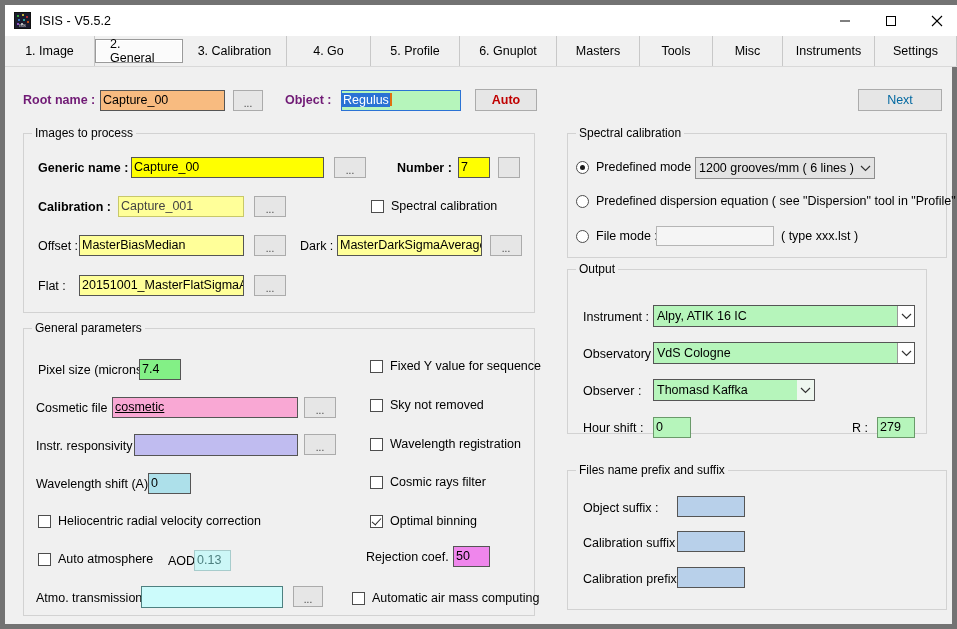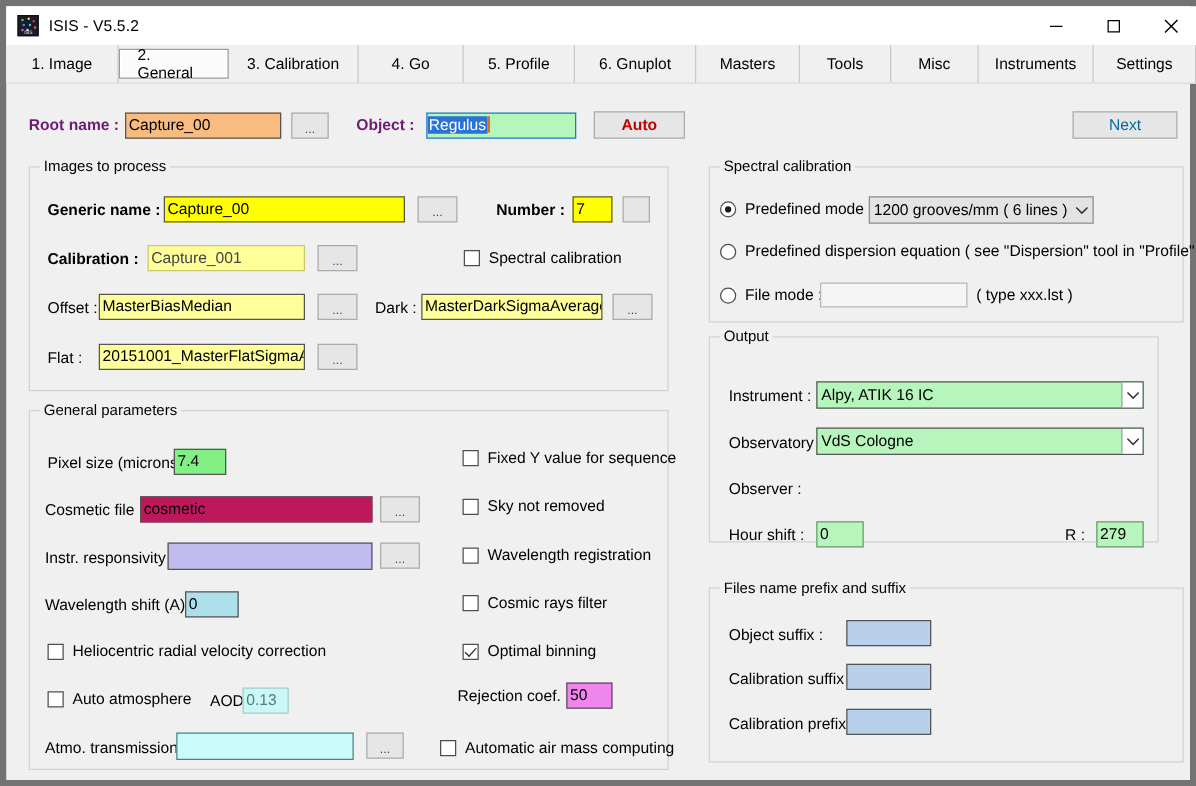--- a/index.html
+++ b/index.html
@@ -244,21 +244,21 @@
   </div>
 
   <div class="lbl red" style="left:18px; top:88px;">Root name :</div>
   <div class="tf heavy" style="left:95px; top:85px; width:125px; height:21px; background:#f8bb80;">Capture_00</div>
   <div class="btn-dots" style="left:228px; top:85px; width:30px; height:21px;">...</div>
 
   <div class="lbl red" style="left:280px; top:88px;">Object :</div>
   <div class="tf" style="left:336px; top:85px; width:120px; height:21px; background:#b6f5bb; border:1px solid #2a72d4; padding:0;">
     <span class="sel-text" style="padding:0 1px;">Regulus</span><span class="caret-ins"></span>
   </div>
-  <div class="btn-plain btn-red" style="left:470px; top:84px; width:73px; height:22px;">Auto</div>
+  <div class="btn-plain btn-red" style="left:470px; top:84px; width:62px; height:22px;">Auto</div>
 
   <div class="btn-plain btn-next" style="left:853px; top:84px; width:84px; height:22px;">Next</div>
 
   <div class="grp" style="left:18px; top:128px; width:512px; height:180px;">
     <span class="cap">Images to process</span>
   </div>
 
   <div class="lbl bold" style="left:33px; top:156px;">Generic name :</div>
   <div class="tf heavy" style="left:126px; top:152px; width:193px; height:21px; background:#ffff00;">Capture_00</div>
   <div class="btn-dots" style="left:329px; top:152px; width:32px; height:21px;">...</div>
@@ -289,21 +289,21 @@
   <div class="btn-dots" style="left:249px; top:270px; width:32px; height:21px;">...</div>
 
   <div class="grp" style="left:18px; top:323px; width:512px; height:288px;">
     <span class="cap">General parameters</span>
   </div>
 
   <div class="lbl" style="left:33px; top:358px;">Pixel size (microns) :</div>
   <div class="tf heavy" style="left:134px; top:354px; width:42px; height:21px; background:#83f086;">7.4</div>
 
   <div class="lbl" style="left:31px; top:396px;">Cosmetic file :</div>
-  <div class="tf heavy" style="left:107px; top:392px; width:186px; height:21px; background:#be185d;">cosmetic</div>
+  <div class="tf heavy" style="left:107px; top:392px; width:186px; height:21px; background:#f9a8d4;text-decoration:underline;">cosmetic</div>
   <div class="btn-dots" style="left:299px; top:392px; width:32px; height:21px;">...</div>
 
   <div class="lbl" style="left:31px; top:434px;">Instr. responsivity :</div>
   <div class="tf heavy" style="left:129px; top:429px; width:164px; height:22px; background:#c0bcf0;"></div>
   <div class="btn-dots" style="left:299px; top:429px; width:32px; height:21px;">...</div>
 
   <div class="lbl" style="left:31px; top:472px;">Wavelength shift (A) :</div>
   <div class="tf heavy" style="left:143px; top:468px; width:43px; height:21px; background:#ade0ea;">0</div>
 
   <div class="cb" style="left:33px; top:509px;">
@@ -398,20 +398,28 @@
   <div class="combo" style="left:648px; top:337px; width:262px; height:22px; background:#b6f5bb; border:1px solid #555;">
     <span class="cval">VdS Cologne</span>
     <span class="carr" style="background:#ffffff; border-left:1px solid #999;">
       <svg width="11" height="7" viewBox="0 0 11 7">
           <polyline points="1,1 5.5,5.5 10,1" fill="none" stroke="#333" stroke-width="1.2"></polyline>
         </svg>
     </span>
   </div>
 
   <div class="lbl" style="left:578px; top:379px;">Observer :</div>
+  <div class="combo" style="left:648px; top:374px; width:162px; height:22px; background:#b6f5bb; border:1px solid #555;">
+    <span class="cval">Thomasd Kaffka</span>
+    <span class="carr" style="background:#eef7ef;">
+      <svg width="11" height="7" viewBox="0 0 11 7">
+          <polyline points="1,1 5.5,5.5 10,1" fill="none" stroke="#333" stroke-width="1.2"></polyline>
+        </svg>
+    </span>
+  </div>
 
   <div class="lbl" style="left:578px; top:416px;">Hour shift :</div>
   <div class="tf" style="left:648px; top:412px; width:38px; height:21px; background:#b6f5bb; border:1px solid #6a9a6a;">0</div>
 
   <div class="lbl" style="left:847px; top:416px;">R :</div>
   <div class="tf" style="left:872px; top:412px; width:38px; height:21px; background:#b6f5bb; border:1px solid #6a9a6a;">279</div>
 
   <div class="grp" style="left:562px; top:465px; width:380px; height:140px;">
     <span class="cap">Files name prefix and suffix</span>
   </div>

